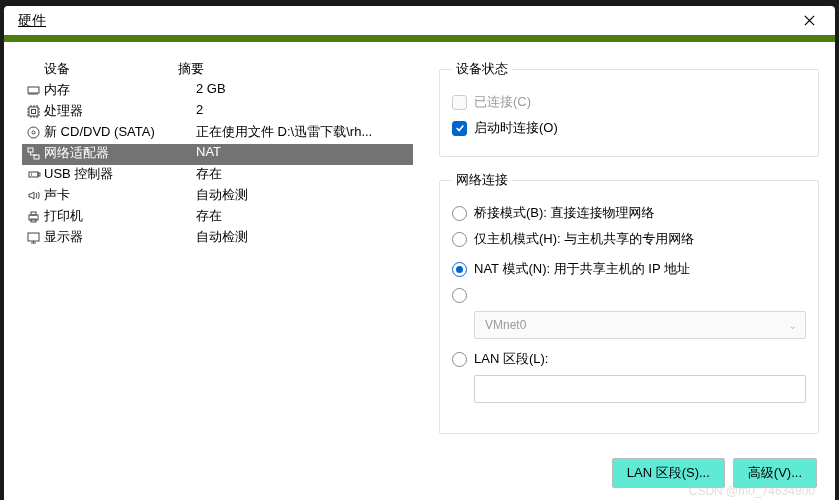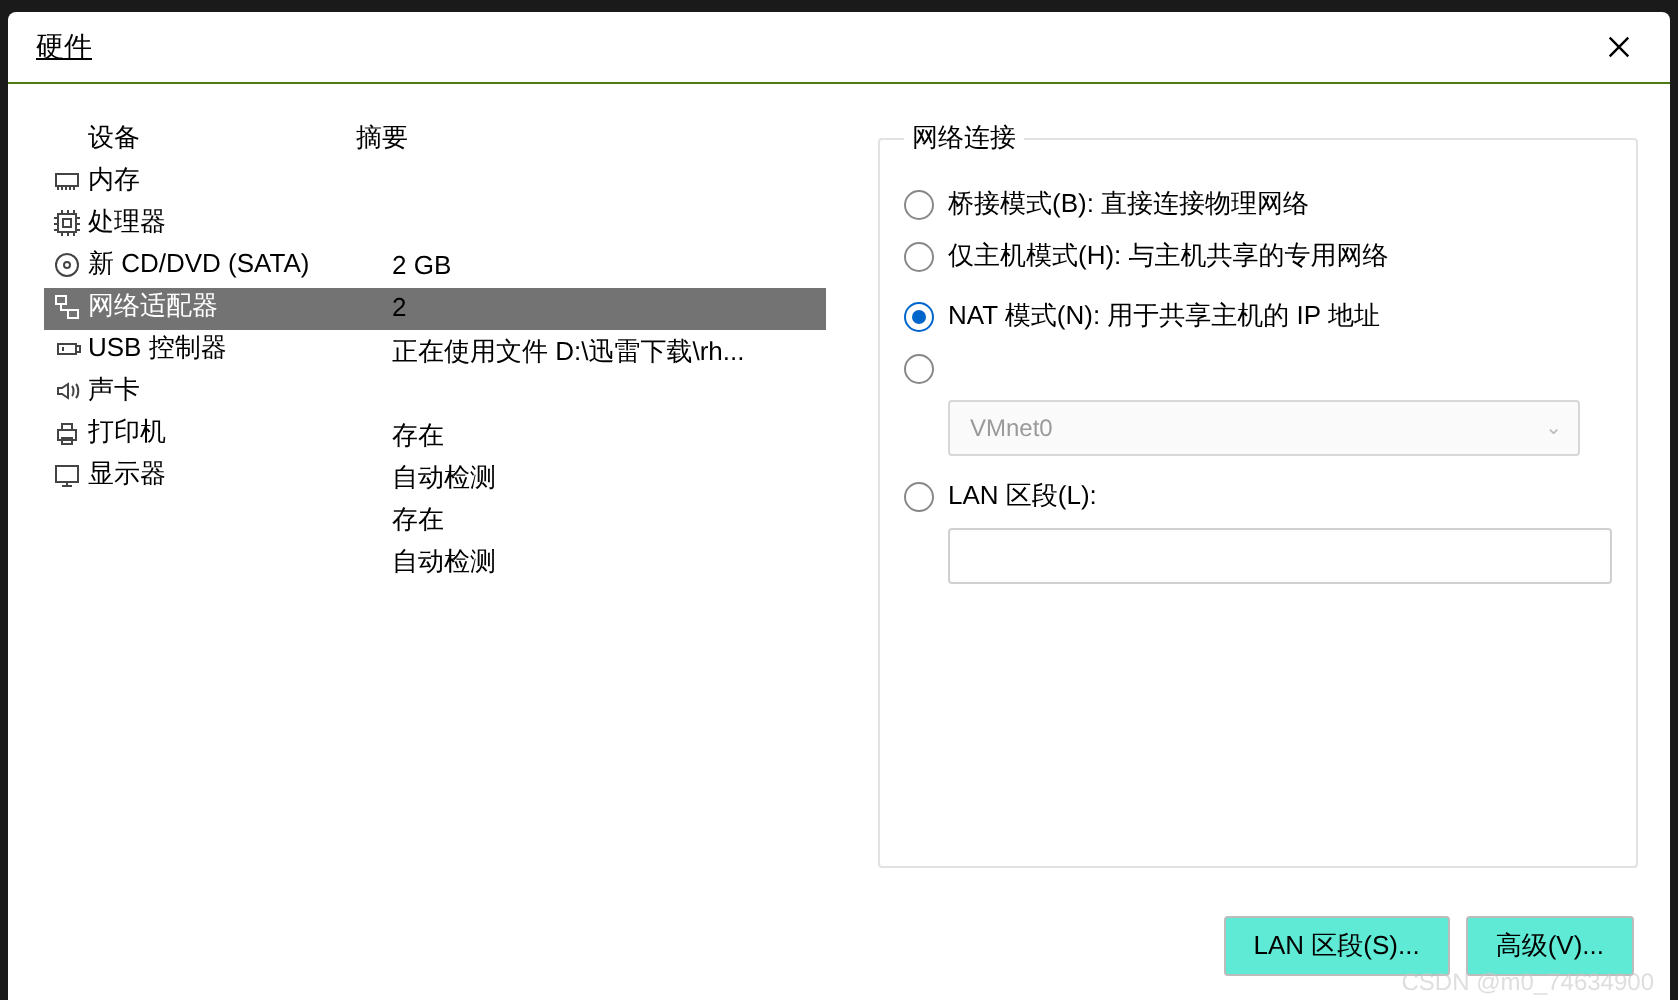--- a/index.html
+++ b/index.html
@@ -1,51 +1,51 @@
 <!DOCTYPE html>
 <html><head>
 <meta charset="utf-8">
 <style>
   * { box-sizing: border-box; margin: 0; padding: 0; font-family: "Microsoft YaHei", "Segoe UI", sans-serif; }
   body { background: #1a1a1a; width: 839px; height: 500px; overflow: hidden; position: relative; }
   .window { position: absolute; top: 6px; left: 4px; right: 4px; bottom: 0; background: #fff; border-radius: 4px 4px 0 0; overflow: hidden; display: flex; flex-direction: column; }
-  .titlebar { display: flex; align-items: center; justify-content: space-between; height: 36px; padding: 0 4px 0 14px; border-bottom: 1px solid #4d7c0f; font-size: 14px; text-decoration: underline; }
+  .titlebar { display: flex; align-items: center; justify-content: space-between; height: 36px; padding: 0 4px 0 14px; border-bottom: 7px solid #4d7c0f; font-size: 14px; text-decoration: underline; }
   .close-btn { width: 44px; height: 30px; display: flex; align-items: center; justify-content: center; cursor: pointer; }
   .close-btn svg { width: 13px; height: 13px; }
   .content { flex: 1; display: flex; padding: 18px 16px 6px 18px; gap: 26px; overflow: hidden; }
   .left-pane { flex: 1; min-width: 0; }
   .right-pane { width: 380px; display: flex; flex-direction: column; }
   .dev-header { display: flex; font-size: 13px; color: #000; padding: 0 0 3px 0; }
   .dev-header .col-dev { width: 156px; padding-left: 22px; }
   .dev-header .col-sum { flex: 1; }
   .dev-row { display: flex; align-items: flex-start; font-size: 13px; height: 21px; padding-left: 2px; cursor: default; }
   .dev-row.selected { background: #737373; color: #fff; }
   .dev-icon { width: 18px; height: 18px; display: flex; align-items: center; justify-content: center; margin-right: 2px; flex-shrink: 0; }
   .dev-icon svg { width: 15px; height: 15px; }
   .dev-name { width: 152px; white-space: nowrap; overflow: hidden; text-overflow: ellipsis; }
-  .dev-sum { flex: 1; white-space: nowrap; overflow: hidden; text-overflow: ellipsis; margin-top: 44px; }
+  .dev-sum { flex: 1; white-space: nowrap; overflow: hidden; text-overflow: ellipsis; }
   fieldset { border: 1px solid #e2e2e2; border-radius: 2px; padding: 8px 12px 12px 12px; margin-bottom: 14px; font-size: 13px; }
   legend { padding: 0 4px; font-size: 13px; }
   .control-row { display: flex; align-items: center; margin: 6px 0; font-size: 13px; min-height: 20px; }
   .control-row.indent { padding-left: 22px; }
   .checkbox, .radio { width: 15px; height: 15px; margin-right: 7px; flex-shrink: 0; display: inline-flex; align-items: center; justify-content: center; cursor: pointer; }
   .checkbox { border: 1px solid #888; border-radius: 3px; background: #fff; }
   .checkbox.checked { background: #0066cc; border-color: #0066cc; }
   .checkbox.disabled { border-color: #ccc; background: #fafafa; }
   .checkbox svg { width: 10px; height: 10px; }
   .radio { border: 1px solid #888; border-radius: 50%; background: #fff; position: relative; }
   .radio.checked { border-color: #0066cc; }
   .radio.checked::after { content: ""; width: 7px; height: 7px; background: #0066cc; border-radius: 50%; position: absolute; }
   .disabled-text { color: #9a9a9a; }
-  .select-stub { border: 1px solid #d8d8d8; border-radius: 2px; height: 28px; display: flex; align-items: center; justify-content: space-between; padding: 0 8px 0 10px; color: #9a9a9a; font-size: 12px; margin: 6px 16px 10px 22px; background: #fafafa; }
+  .select-stub { border: 1px solid #d8d8d8; border-radius: 2px; height: 28px; display: flex; align-items: center; justify-content: space-between; padding: 0 8px 0 10px; color: #9a9a9a; font-size: 12px; margin: 6px 0 10px 22px; background: #fafafa; }
   .select-stub .chev { font-size: 10px; color: #bbb; }
   .text-input { border: 1px solid #d0d0d0; border-radius: 2px; height: 28px; margin: 4px 0 0 22px; width: calc(100% - 22px); background: #fff; }
   .button-bar { margin-top: auto; display: flex; justify-content: flex-end; gap: 8px; padding: 10px 2px 6px 0; }
   .btn { border: 1px solid #bcbcbc; background: #5eead4; border-radius: 2px; padding: 5px 14px; font-size: 13px; cursor: pointer; }
-  .watermark { position: absolute; right: 12px; bottom: 2px; color: rgba(200,200,200,0.6); font-size: 12px; font-family: sans-serif; pointer-events: none; }
+  .watermark { position: absolute; right: 24px; bottom: 2px; color: rgba(200,200,200,0.6); font-size: 12px; font-family: sans-serif; pointer-events: none; }
 </style>
 </head>
 <body>
 
 
 
 <div class="window">
 
   <div class="titlebar">
     <span>硬件</span>
@@ -134,20 +134,35 @@
               </svg>
             </span>
             <span class="dev-name">显示器</span>
             <span class="dev-sum">自动检测</span>
           </div>
         </div>
     </div>
 
     <div class="right-pane">
 
+      <fieldset>
+        <legend>设备状态</legend>
+        <div class="control-row">
+          <span class="checkbox disabled"></span>
+          <span class="disabled-text">已连接(C)</span>
+        </div>
+        <div class="control-row">
+          <span class="checkbox checked">
+            <svg viewBox="0 0 12 12">
+                <path d="M2 6 L5 9 L10 3" stroke="#fff" stroke-width="2" fill="none"></path>
+              </svg>
+          </span>
+          <span>启动时连接(O)</span>
+        </div>
+      </fieldset>
 
       <fieldset style="flex:1;">
         <legend>网络连接</legend>
 
         <div class="control-row">
           <span class="radio"></span>
           <span>桥接模式(B): 直接连接物理网络</span>
         </div>
 
         <div class="control-row">

